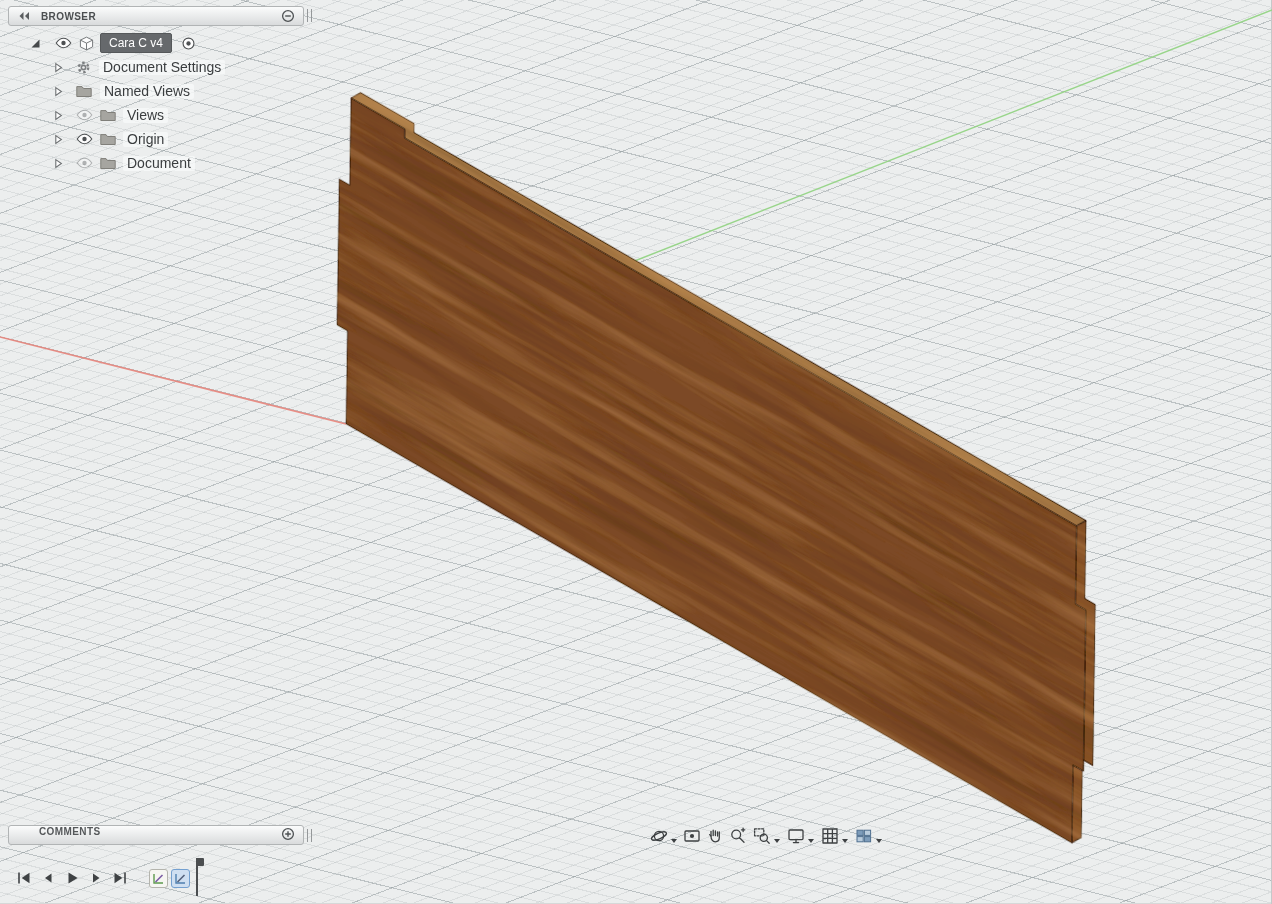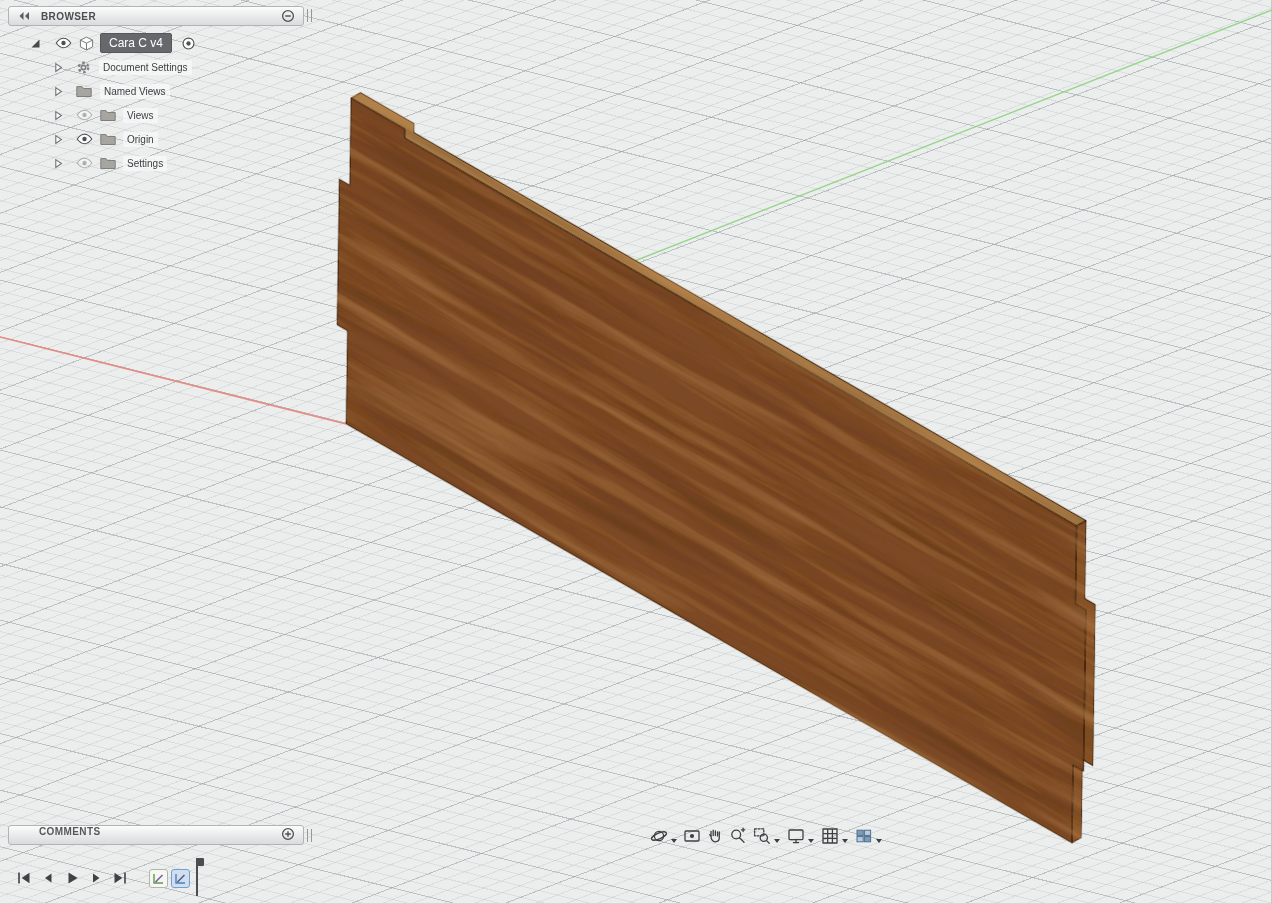--- a/index.html
+++ b/index.html
@@ -35,21 +35,21 @@
   .tree-row{height:24px;display:flex;align-items:center;}
   .root-row{padding-left:22px;}
   .child-row{padding-left:46px;}
   .expander{display:flex;align-items:center;justify-content:center;}
   .root-expander{margin-right:14px;}
   .child-expander{margin-right:13px;}
   .t-icon{display:flex;align-items:center;}
   .mr7{margin-right:7px;} .mr6{margin-right:6px;} .mr8{margin-right:8px;}
   .dim{opacity:.38;}
   .lbl{
-    font-size:10px;color:#3a3d3f;line-height:13px;
+    font-size:14px;color:#3a3d3f;line-height:13px;
     background:rgba(252,253,253,0.6);padding:1px 4px;border-radius:2px;white-space:nowrap;
   }
   .doc-chip{
     font-size:12px;color:#fff;background:#66696c;border:1px solid #55585a;
     border-radius:2px;padding:2px 8px;white-space:nowrap;
   }
   .after-chip{margin-left:9px;}
 
   
   .comments-bar{
@@ -237,21 +237,21 @@
           <svg width="17" height="12" viewBox="0 0 17 12">
             <path d="M1.2 6C3.5 2.8 5.8 1.3 8.5 1.3S13.5 2.8 15.8 6c-2.3 3.2-4.6 4.7-7.3 4.7S3.5 9.2 1.2 6z" fill="#fcfcfc" stroke="#4d5052" stroke-width="1.1"></path>
             <circle cx="8.5" cy="6" r="2.2" fill="#4d5052"></circle>
           </svg>
         </span>
         <span class="t-icon mr7">
           <svg width="16" height="13" viewBox="0 0 16 13">
               <path d="M0.8 1.6h5.2l1.4 1.9h7.8v8H0.8z" fill="#a6a5a0" stroke="#807f7a" stroke-width="1"></path>
             </svg>
         </span>
-        <span class="lbl">Settings</span>
+        <span class="lbl">Document</span>
       </div>
 
     </div>
   </div>
   <div class="panel-grip grip-browser"></div>
 
   <div class="comments-bar">
     <span class="comments-title">COMMENTS</span>
     <span class="hdr-icon">
       <svg width="14" height="14" viewBox="0 0 14 14">

